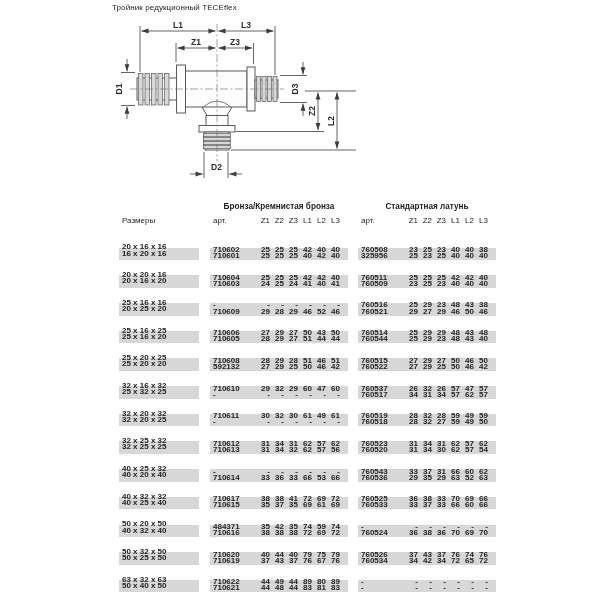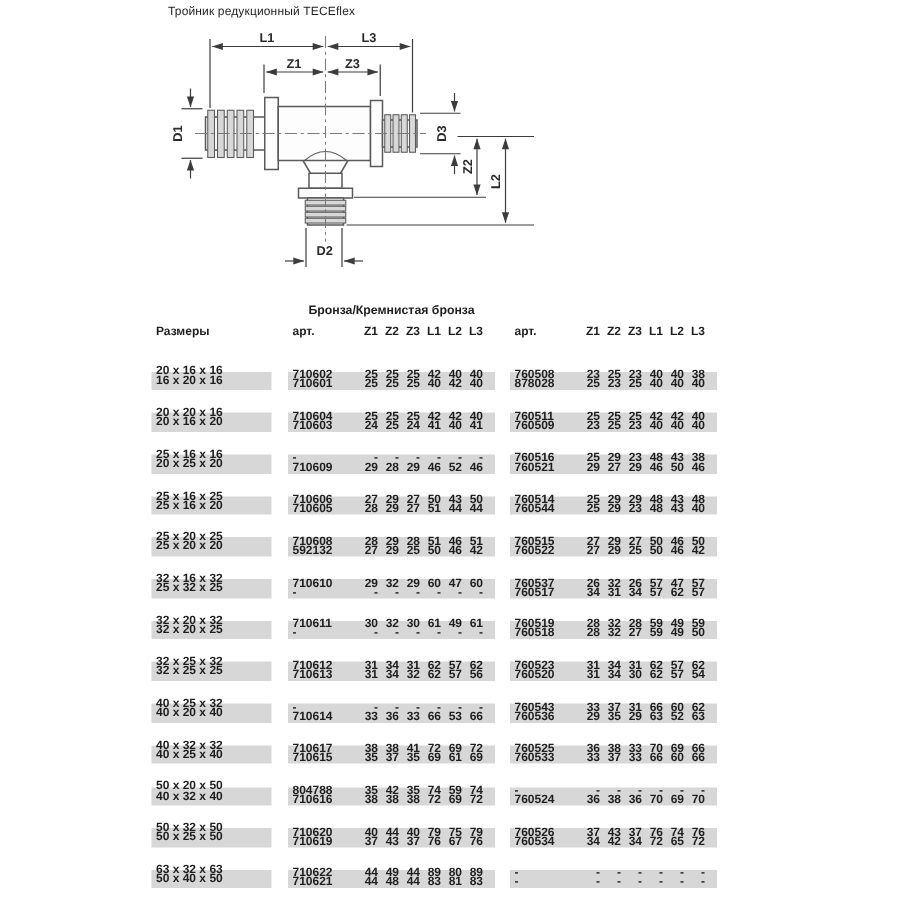--- a/index.html
+++ b/index.html
@@ -1,25 +1,25 @@
 <!DOCTYPE html>
 <html><head>
 <meta charset="utf-8">
 <style>
   html,body{margin:0;padding:0;width:600px;height:600px;background:#ffffff;overflow:hidden;}
   body{font-family:"Liberation Sans",sans-serif;color:#1e1e1e;position:relative;}
   .page-title{position:absolute;left:112px;top:3px;font-size:8px;font-weight:400;letter-spacing:.1px;}
   svg.draw{position:absolute;left:0;top:0;}
   svg text{font-family:"Liberation Sans",sans-serif;font-size:8.5px;font-weight:600;fill:#2a2a2a;}
 
-  .spec-table{position:absolute;left:101px;top:200px;font-size:8px;}
+  .spec-table{position:absolute;left:119px;top:200px;font-size:8px;}
   .ghrow{display:flex;height:14px;line-height:14px;font-weight:700;font-size:8.2px;}
   .gh{width:138px;text-align:center;}
   .sp-a{width:91px;}.sp-b{width:10px;}
-  .chrow{display:flex;height:13px;align-items:center;font-weight:700;}
+  .chrow{display:flex;height:13px;align-items:center;font-weight:400;}
   .trow{display:flex;height:13.85px;align-items:center;font-weight:700;}
   .c-size{width:80px;height:12.6px;line-height:12.6px;padding-left:3px;box-sizing:border-box;}
   .gap1{width:11px;}.gap2{width:10px;}
   .blk{width:138px;height:12.6px;display:flex;align-items:flex-end;padding-right:8px;box-sizing:border-box;}
   .c-art{width:46px;padding-left:3px;box-sizing:border-box;}
   .c-num{width:14px;text-align:right;}
   .chrow .c-size,.chrow .blk{height:13px;line-height:13px;background:none;}
   .trow.odd .c-size,.trow.odd .blk{background:#d7d7d7;margin-top:40px;}
 </style>
 </head>
@@ -115,20 +115,21 @@
     <text transform="translate(333.5,121) rotate(-90)">L2</text>
     <text x="216.5" y="170">D2</text>
   </g>
 </svg>
 
 <div class="spec-table">
   <div class="ghrow">
     <div class="sp-a"></div>
     <div class="gh">Бронза/Кремнистая бронза</div>
     <div class="sp-b"></div>
+    <div class="gh">Стандартная латунь</div>
   </div>
   <div class="chrow">
     <div class="c-size">Размеры</div>
     <div class="gap1"></div>
     <div class="blk">
       <div class="c-art">арт.</div>
       <div class="c-num">Z1</div>
       <div class="c-num">Z2</div>
       <div class="c-num">Z3</div>
       <div class="c-num">L1</div>
@@ -154,21 +155,21 @@
           <div class="c-art">710601</div>
           <div class="c-num">25</div>
           <div class="c-num">25</div>
           <div class="c-num">25</div>
           <div class="c-num">40</div>
           <div class="c-num">42</div>
           <div class="c-num">40</div>
         </div>
         <div class="gap2"></div>
         <div class="blk">
-          <div class="c-art">878028</div>
+          <div class="c-art">325956</div>
           <div class="c-num">25</div>
           <div class="c-num">23</div>
           <div class="c-num">25</div>
           <div class="c-num">40</div>
           <div class="c-num">40</div>
           <div class="c-num">40</div>
         </div>
       </div>
       <div class="trow">
         <div class="c-size">20 x 16 x 16</div>
@@ -627,21 +628,21 @@
           <div class="c-num">36</div>
           <div class="c-num">70</div>
           <div class="c-num">69</div>
           <div class="c-num">70</div>
         </div>
       </div>
       <div class="trow">
         <div class="c-size">50 x 20 x 50</div>
         <div class="gap1"></div>
         <div class="blk">
-          <div class="c-art">804788</div>
+          <div class="c-art">484371</div>
           <div class="c-num">35</div>
           <div class="c-num">42</div>
           <div class="c-num">35</div>
           <div class="c-num">74</div>
           <div class="c-num">59</div>
           <div class="c-num">74</div>
         </div>
         <div class="gap2"></div>
         <div class="blk">
           <div class="c-art">-</div>

